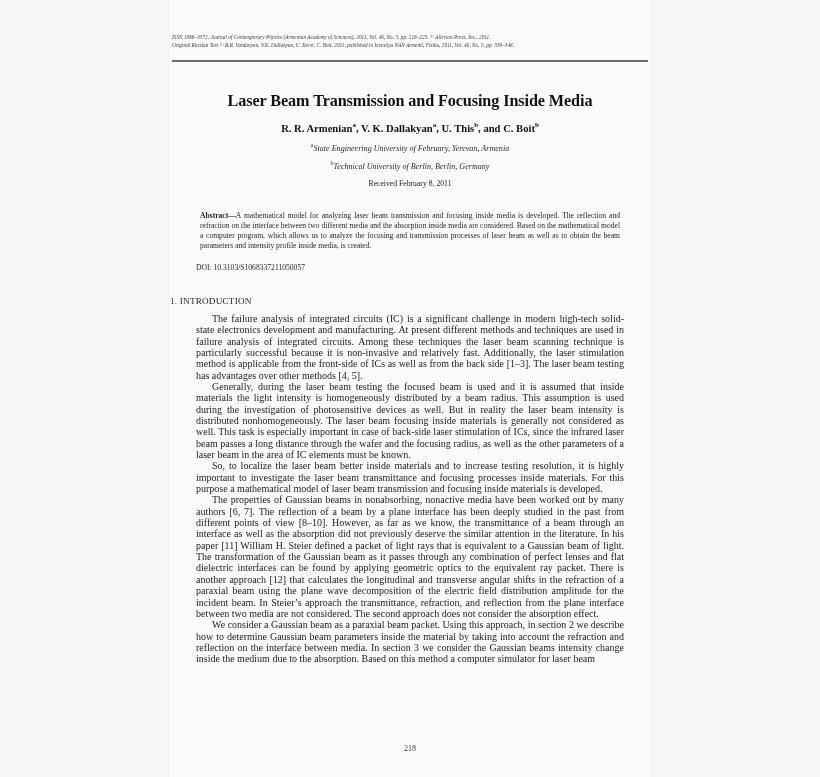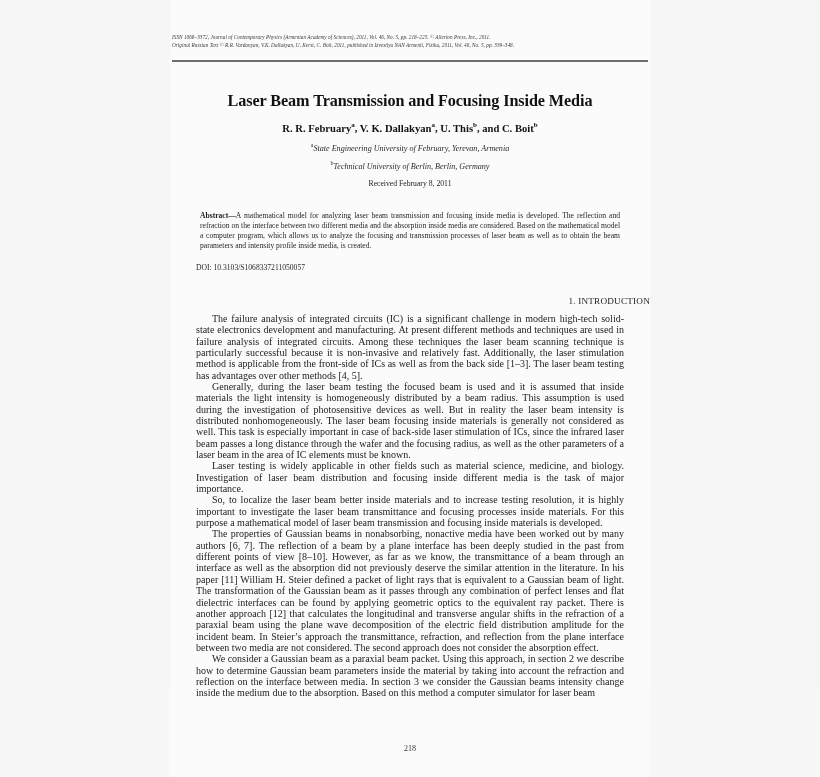--- a/index.html
+++ b/index.html
@@ -116,21 +116,21 @@
   .keywords {
     font-size: 7.6px;
     line-height: 10.4px;
     margin: 4px 0 0 0;
     color: #1f1f1f;
   }
   .keywords i { font-style: italic; }
 
   
   .section-heading {
-    text-align: right;
+    text-align: left;
     font-size: 9.2px;
     line-height: 13px;
     margin: 22px 0 5px 0;
     color: #1b1b1b;
     letter-spacing: 0.2px;
   }
 
   .body-text {
     margin: 0 26px;
   }
@@ -163,21 +163,21 @@
     <div class="journal-header">
       <div>ISSN 1068–3372, Journal of Contemporary Physics (Armenian Academy of Sciences), 2011, Vol. 46, No. 5, pp. 218–225. © Allerton Press, Inc., 2011.</div>
       <div>Original Russian Text © R.R. Vardanyan, V.K. Dallakyan, U. Kerst, C. Boit, 2011, published in Izvestiya NAN Armenii, Fizika, 2011, Vol. 46, No. 5, pp. 339–348.</div>
     </div>
 
     <hr class="rule">
 
     <h1 class="title">Laser Beam Transmission and Focusing Inside Media</h1>
 
     <div class="authors">
-      <span>R. R. February</span><sup>a</sup>,
+      <span>R. R. Armenian</span><sup>a</sup>,
       <span>V. K. Dallakyan</span><sup>a</sup>,
       <span>U. This</span><sup>b</sup>,
       <span>and</span>
       <span>C. Boit</span><sup>b</sup>
     </div>
 
     <div class="affil"><sup>a</sup><span>State Engineering University of February, Yerevan, Armenia</span></div>
     <div class="affil"><sup>b</sup><span>Technical University of Berlin, Berlin, Germany</span></div>
 
     <div class="received">Received February 8, 2011</div>
@@ -187,21 +187,20 @@
 
       <p class="doi"><b>DOI</b><span>: </span><span>10.3103/S1068337211050057</span></p>
 
     </div>
 
     <div class="section-heading">1. INTRODUCTION</div>
 
     <div class="body-text">
       <p>The failure analysis of integrated circuits (IC) is a significant challenge in modern high-tech solid-state electronics development and manufacturing. At present different methods and techniques are used in failure analysis of integrated circuits. Among these techniques the laser beam scanning technique is particularly successful because it is non-invasive and relatively fast. Additionally, the laser stimulation method is applicable from the front-side of ICs as well as from the back side [1–3]. The laser beam testing has advantages over other methods [4, 5].</p>
       <p>Generally, during the laser beam testing the focused beam is used and it is assumed that inside materials the light intensity is homogeneously distributed by a beam radius. This assumption is used during the investigation of photosensitive devices as well. But in reality the laser beam intensity is distributed nonhomogeneously. The laser beam focusing inside materials is generally not considered as well. This task is especially important in case of back-side laser stimulation of ICs, since the infrared laser beam passes a long distance through the wafer and the focusing radius, as well as the other parameters of a laser beam in the area of IC elements must be known.</p>
-      <p>Laser testing is widely applicable in other fields such as material science, medicine, and biology. Investigation of laser beam distribution and focusing inside different media is the task of major importance.</p>
       <p>So, to localize the laser beam better inside materials and to increase testing resolution, it is highly important to investigate the laser beam transmittance and focusing processes inside materials. For this purpose a mathematical model of laser beam transmission and focusing inside materials is developed.</p>
       <p>The properties of Gaussian beams in nonabsorbing, nonactive media have been worked out by many authors [6, 7]. The reflection of a beam by a plane interface has been deeply studied in the past from different points of view [8–10]. However, as far as we know, the transmittance of a beam through an interface as well as the absorption did not previously deserve the similar attention in the literature. In his paper [11] William H. Steier defined a packet of light rays that is equivalent to a Gaussian beam of light. The transformation of the Gaussian beam as it passes through any combination of perfect lenses and flat dielectric interfaces can be found by applying geometric optics to the equivalent ray packet. There is another approach [12] that calculates the longitudinal and transverse angular shifts in the refraction of a paraxial beam using the plane wave decomposition of the electric field distribution amplitude for the incident beam. In Steier’s approach the transmittance, refraction, and reflection from the plane interface between two media are not considered. The second approach does not consider the absorption effect.</p>
       <p>We consider a Gaussian beam as a paraxial beam packet. Using this approach, in section 2 we describe how to determine Gaussian beam parameters inside the material by taking into account the refraction and reflection on the interface between media. In section 3 we consider the Gaussian beams intensity change inside the medium due to the absorption. Based on this method a computer simulator for laser beam</p>
     </div>
 
     <div class="page-number">218</div>
 
   </div>
 </div>
 

